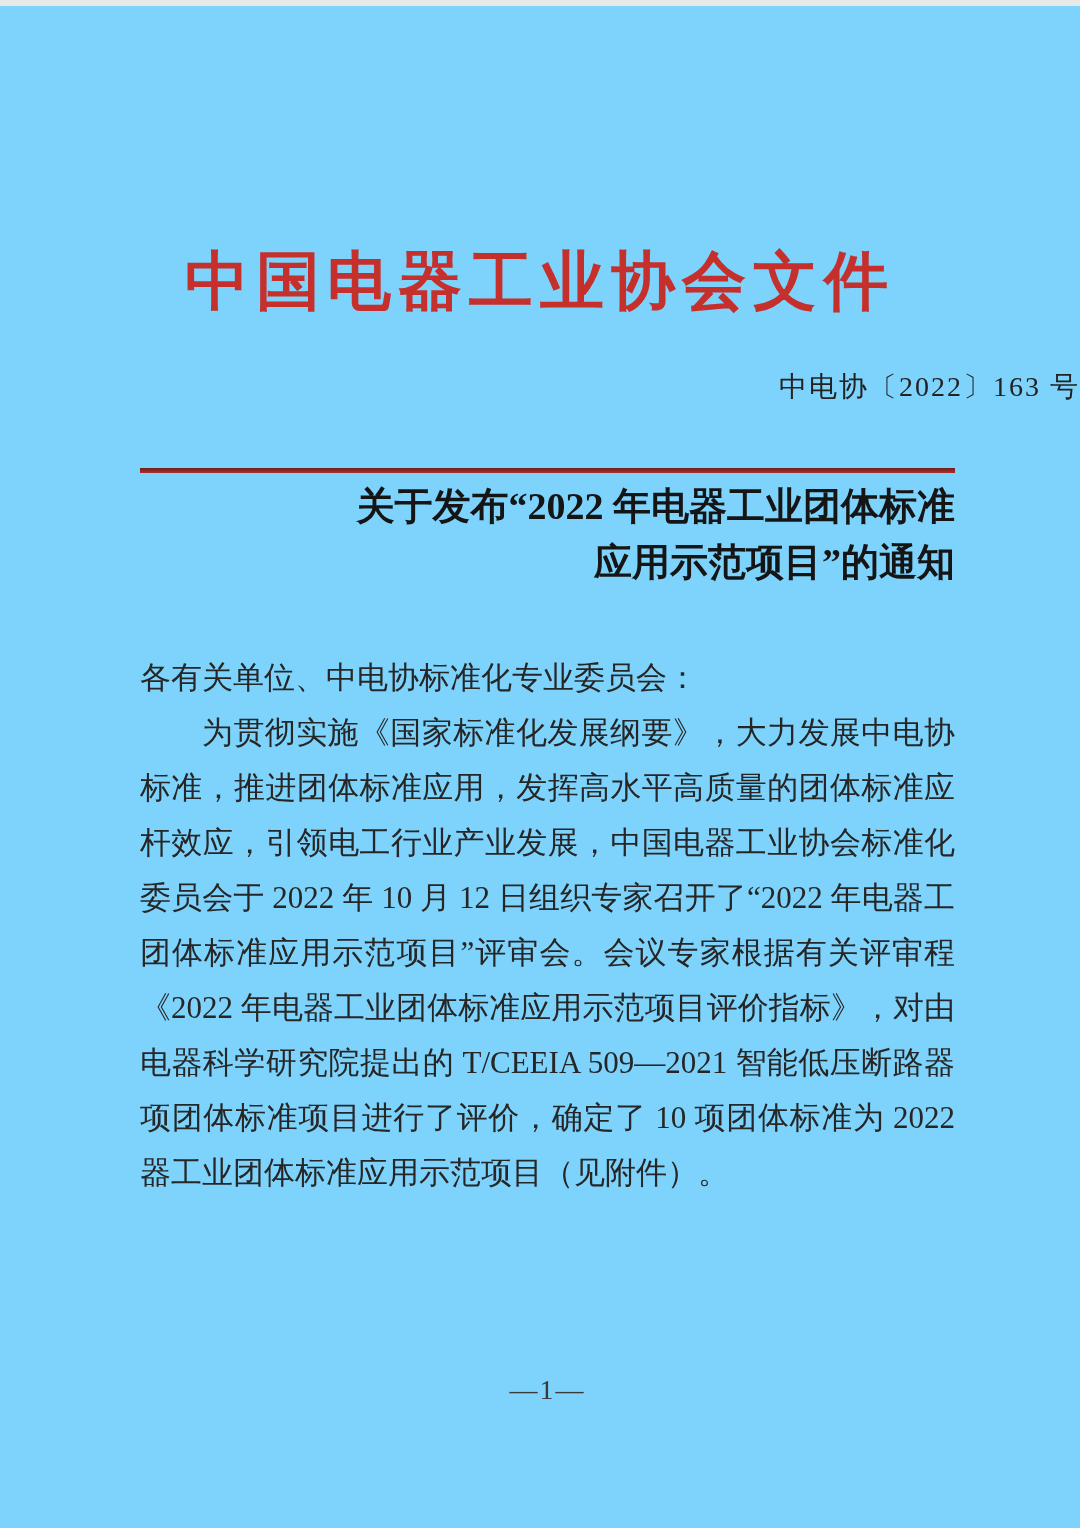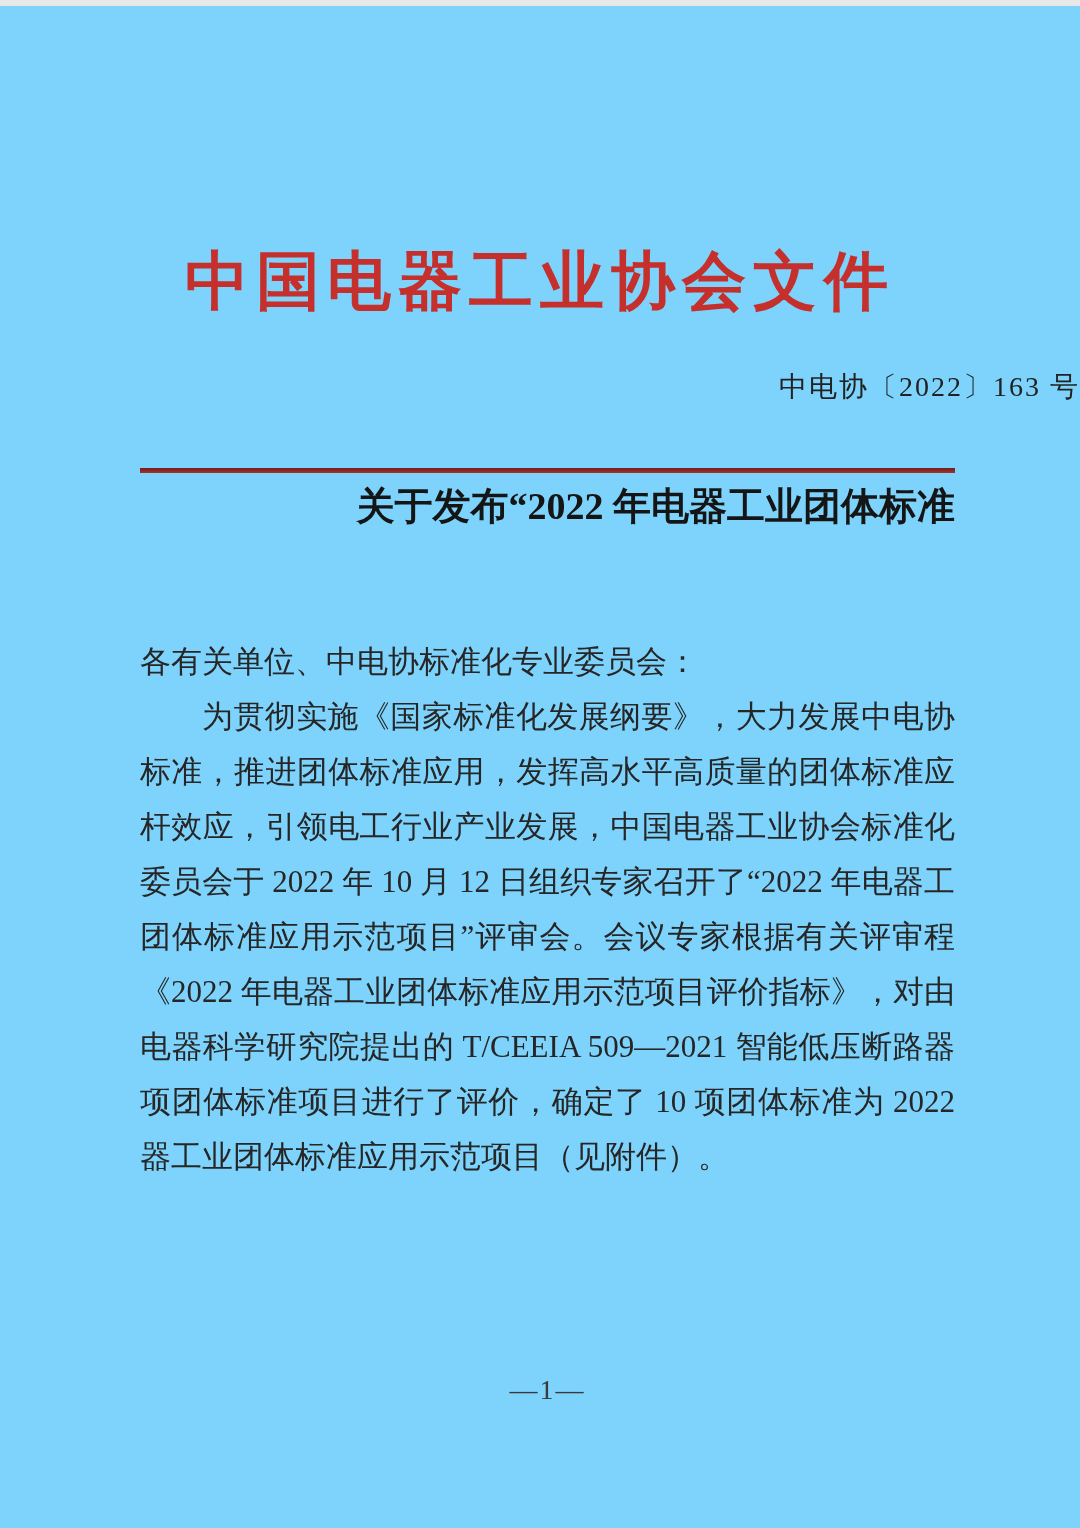--- a/index.html
+++ b/index.html
@@ -61,21 +61,21 @@
     left: 0;
     width: 100%;
     text-align: right;
     font-size: 38px;
     font-weight: 700;
     line-height: 56px;
     color: #151515;
   }
   .body-block {
     position: absolute;
-    top: 628px;
+    top: 644px;
     left: 0;
     width: 100%;
     font-size: 31px;
   }
   .line {
     height: 55px;
     line-height: 55px;
     white-space: nowrap;
     color: #262626;
   }
@@ -109,20 +109,21 @@
   <h1 class="org-title">中国电器工业协会文件</h1>
 
   <div class="doc-number">中电协〔2022〕163 号</div>
 
   <div class="content">
 
     <div class="red-rule"></div>
 
     <div class="doc-title">
       <div>关于发布“2022 年电器工业团体标准</div>
+      <div>应用示范项目”的通知</div>
     </div>
 
     <div class="body-block">
       <div class="line">各有关单位、中电协标准化专业委员会：</div>
       <div id="body-lines">
           <div class="line indent just">为贯彻实施《国家标准化发展纲要》，大力发展中电协团体</div>
           <div class="line just">标准，推进团体标准应用，发挥高水平高质量的团体标准应用标</div>
           <div class="line just">杆效应，引领电工行业产业发展，中国电器工业协会标准化工作</div>
           <div class="line just">委员会于 2022 年 10 月 12 日组织专家召开了“2022 年电器工业</div>
           <div class="line just">团体标准应用示范项目”评审会。会议专家根据有关评审程序和</div>

